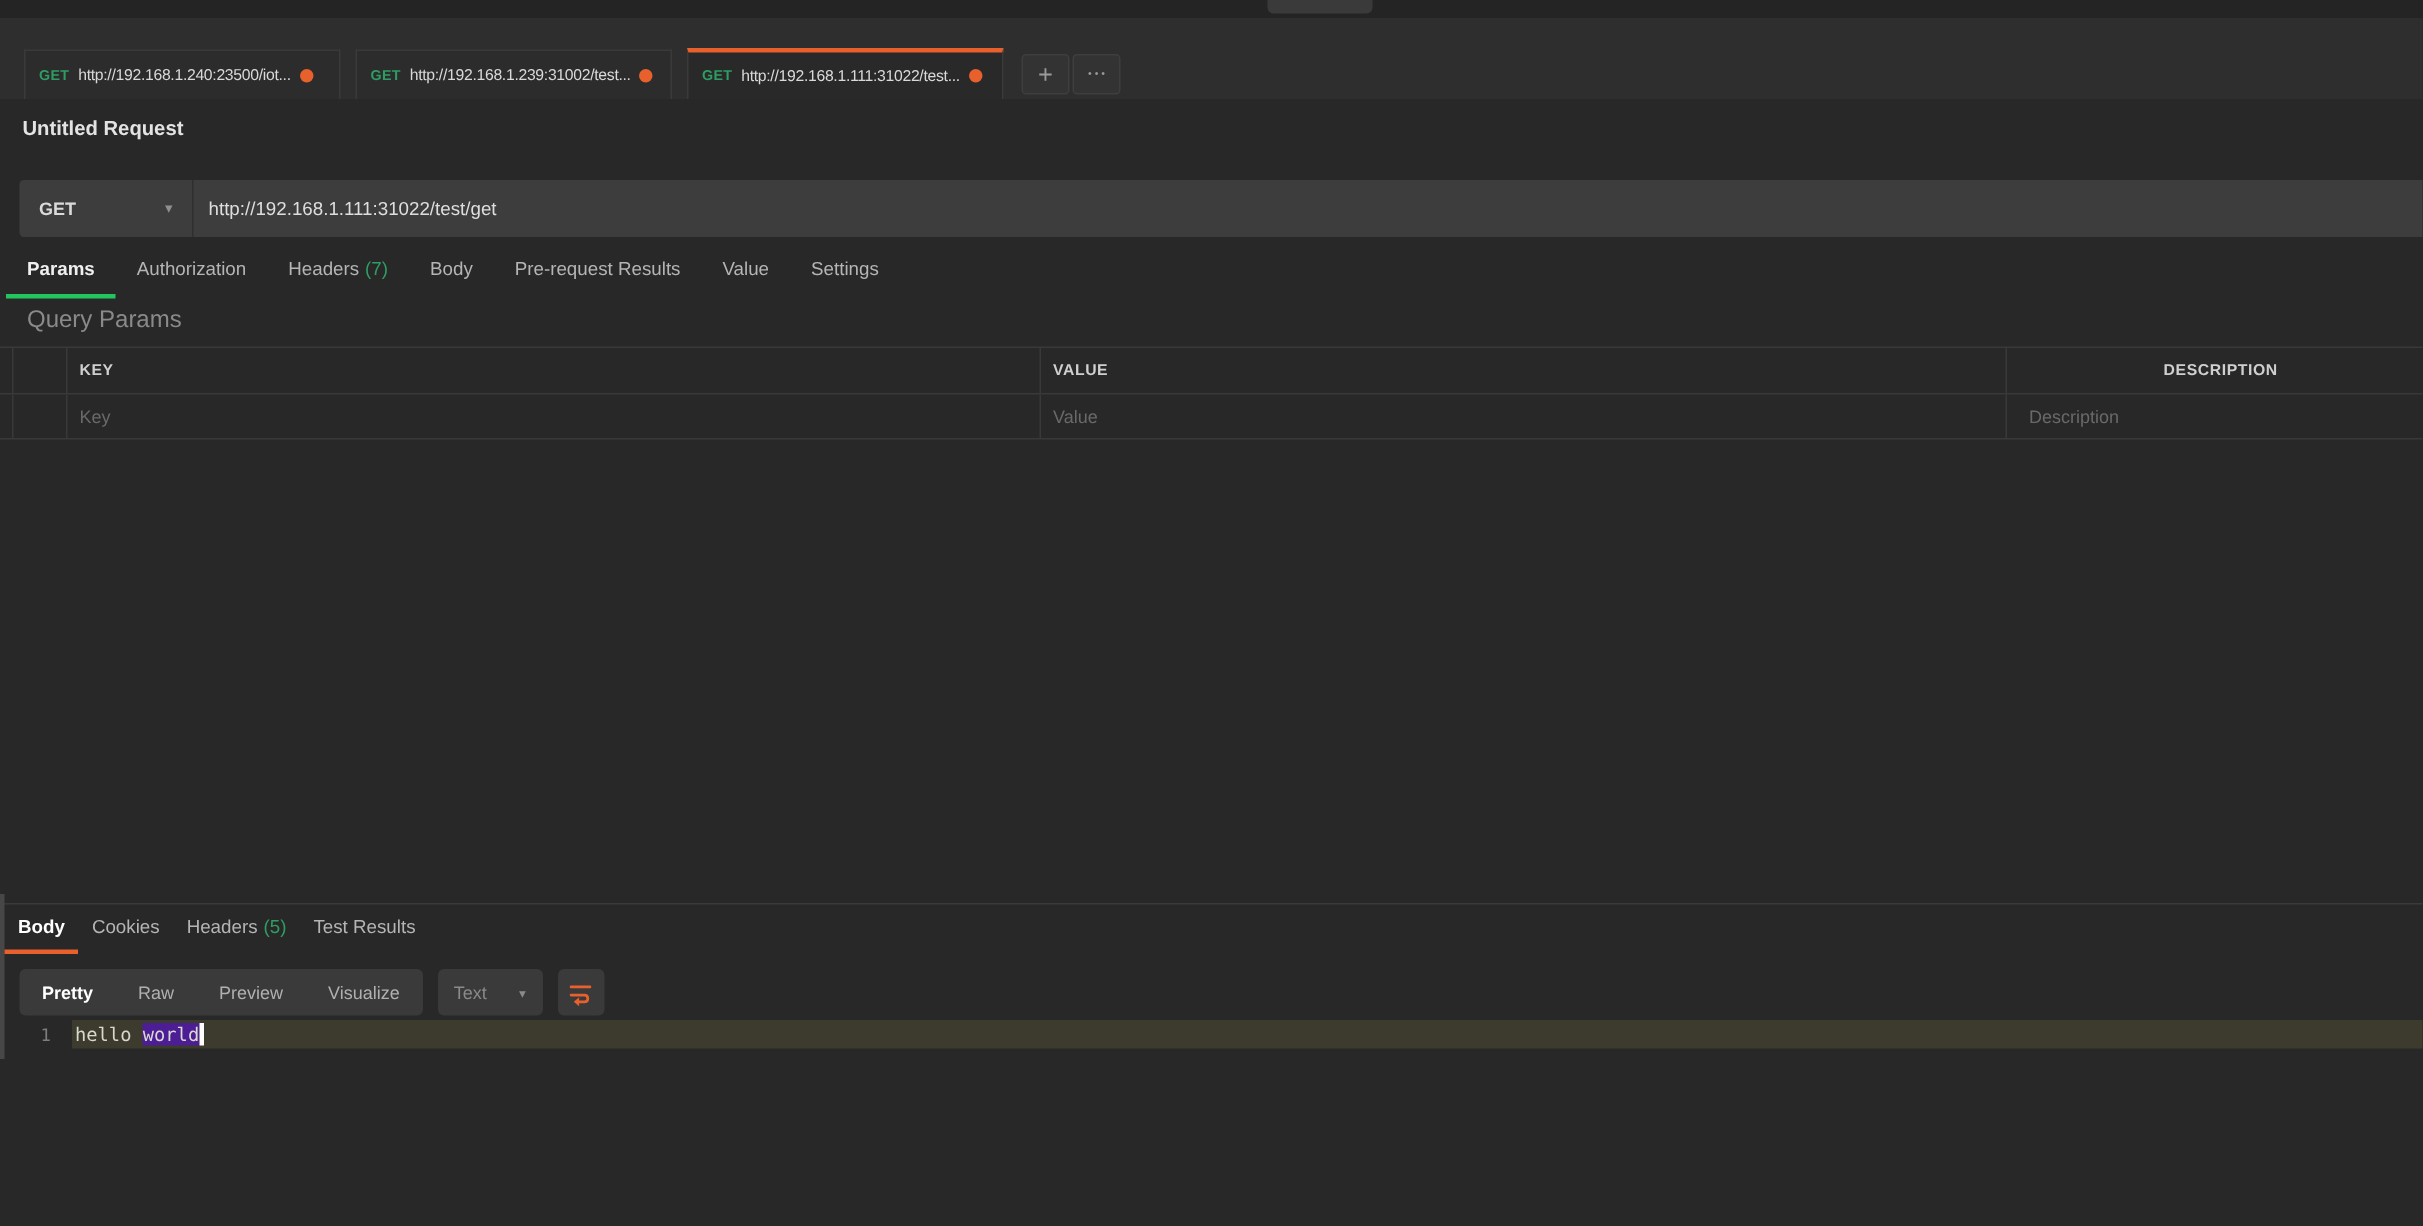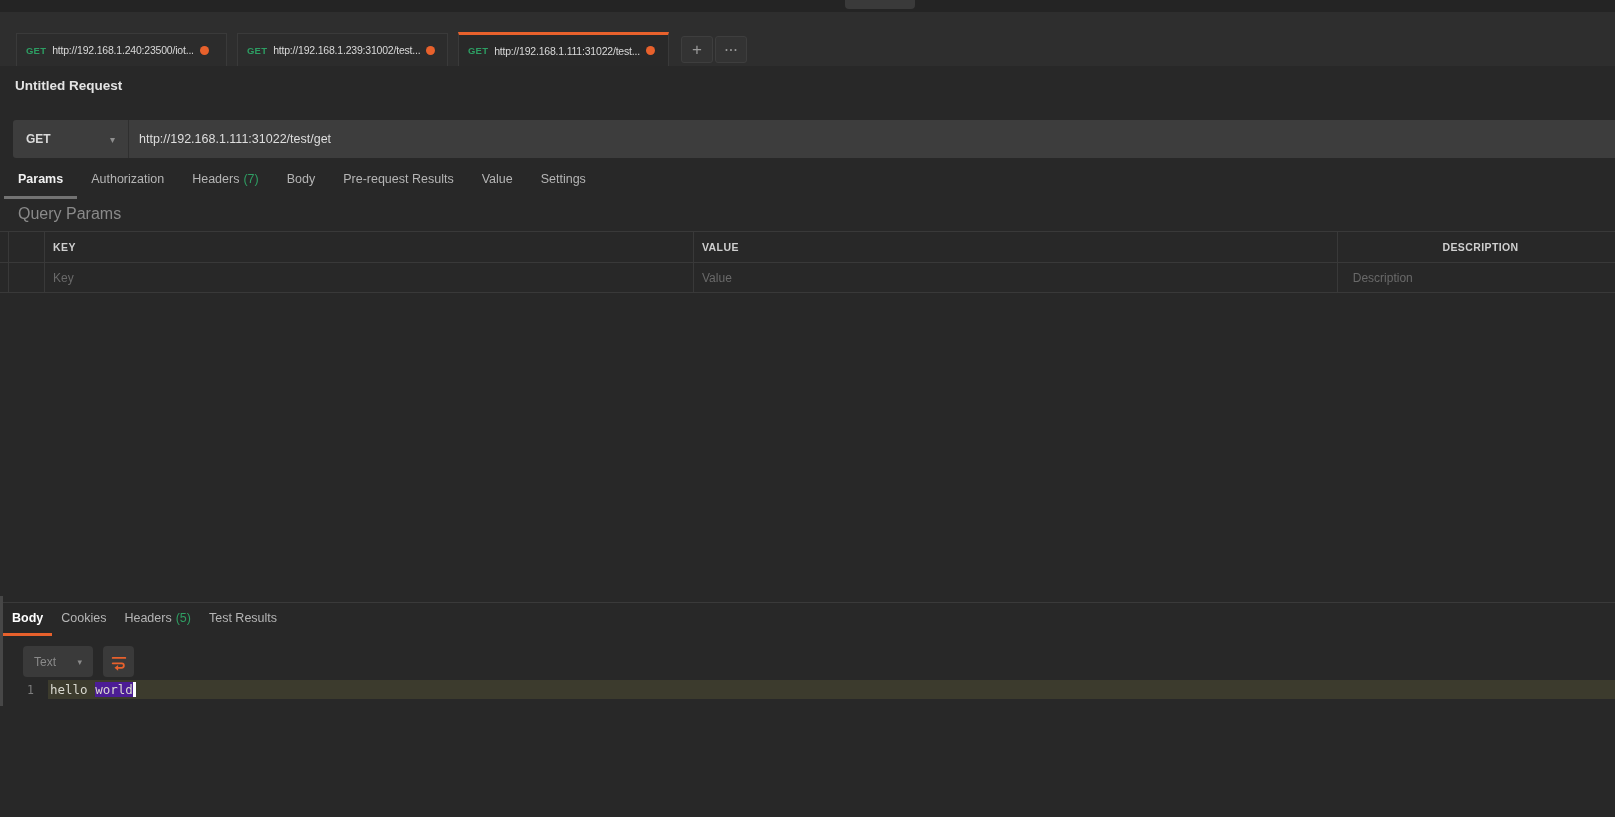--- a/index.html
+++ b/index.html
@@ -32,21 +32,21 @@
   .method-select { width:116px; display:flex; align-items:center; justify-content:space-between;
                    padding:0 13px; border-right:1px solid #2f2f2f; cursor:pointer; }
   .method-select .method-label { color:#dadada; font-size:12px; font-weight:bold; }
   .method-select .chev { color:#8f8f8f; font-size:10px; }
   .url-input { flex:1; background:transparent; border:none; outline:none; color:#dedede; font-size:12.5px;
                padding-left:10px; font-family:"Liberation Sans", sans-serif; }
 
   
   .req-subtabs { position:absolute; top:162px; left:4px; height:37px; display:flex; }
   .req-subtab { display:flex; align-items:center; padding:0 14px; color:#b5b5b5; font-size:12.5px; cursor:pointer; border-bottom:3px solid transparent; }
-  .req-subtab.active { color:#f0f0f0; font-weight:bold; border-bottom:3px solid #737373; }
+  .req-subtab.active { color:#f0f0f0; font-weight:bold; border-bottom:3px solid #22c55e; }
   .req-subtab .count { color:#2f9e63; margin-left:4px; }
 
   .query-params-label { position:absolute; top:205px; left:18px; color:#8a8a8a; font-size:16px; }
 
   
   .params-table { position:absolute; top:231px; left:0; right:0; border-top:1px solid #393939; border-bottom:1px solid #393939; }
   .pt-row { display:flex; height:30px; border-left:none; }
   .pt-row + .pt-row { border-top:1px solid #393939; }
   .pt-cell { display:flex; align-items:center; border-left:1px solid #393939; height:100%; }
   .pt-handle { width:36px; margin-left:8px; }
@@ -199,20 +199,34 @@
   <div class="resp-tab">
     <span>Headers</span>
     <span class="count">(5)</span>
   </div>
   <div class="resp-tab">
     <span>Test Results</span>
   </div>
 </div>
 
 <div class="view-bar">
+  <div class="view-group">
+    <div class="view-item active">
+      <span>Pretty</span>
+    </div>
+    <div class="view-item">
+      <span>Raw</span>
+    </div>
+    <div class="view-item">
+      <span>Preview</span>
+    </div>
+    <div class="view-item">
+      <span>Visualize</span>
+    </div>
+  </div>
 
   <div class="format-select">
     <span class="fmt">Text</span>
     <span class="chev">▾</span>
   </div>
 
   <div class="wrap-btn">
     <svg width="18" height="18" viewBox="0 0 20 20">
       <path d="M3 5.5 H17" stroke="#e8612c" stroke-width="2" fill="none" stroke-linecap="round"></path>
       <path d="M3 11.5 H13 C16.2 11.5 16.2 16.5 13 16.5 H8.5" stroke="#e8612c" stroke-width="2" fill="none" stroke-linecap="round"></path>

